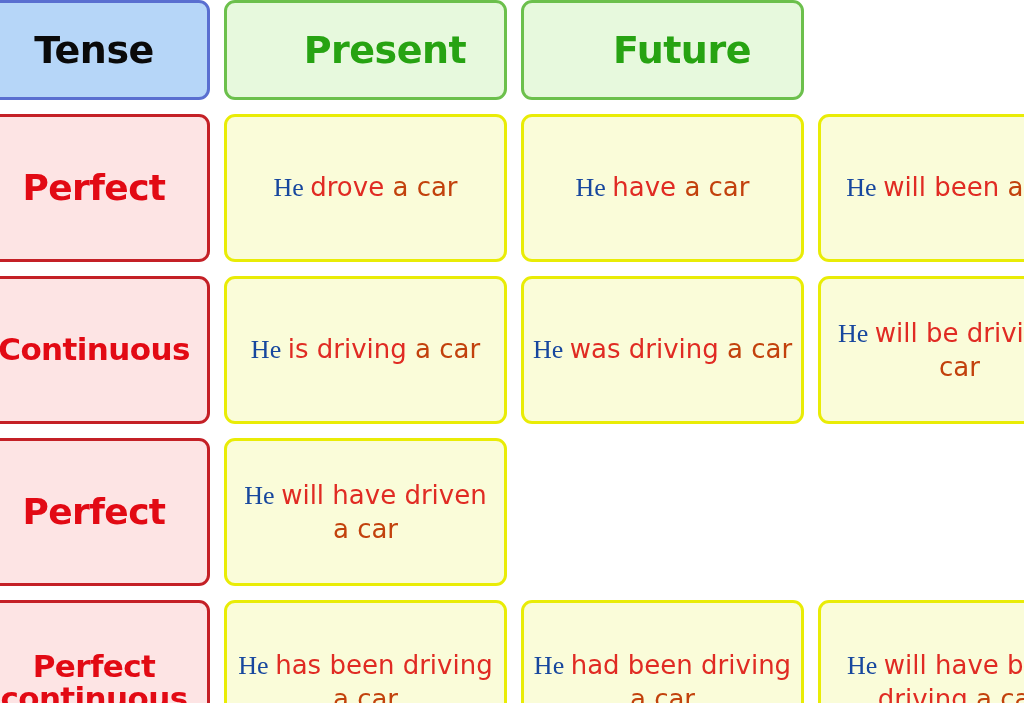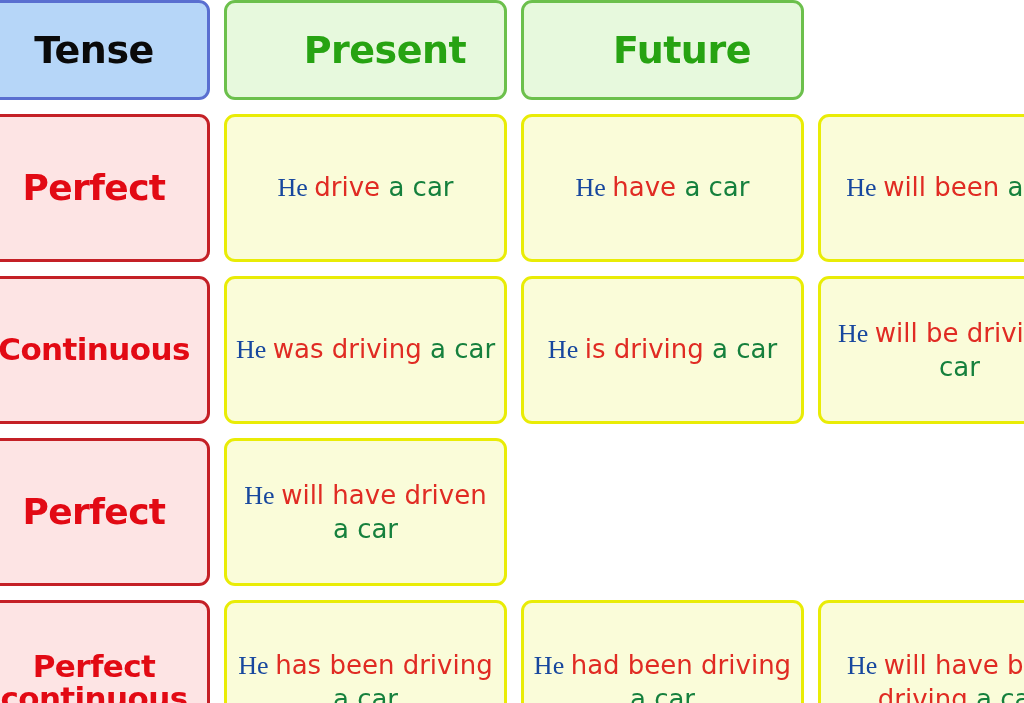--- a/index.html
+++ b/index.html
@@ -93,21 +93,21 @@
     font-weight: 400;
     line-height: 1.26;
     letter-spacing: 0px;
   }
   .sentence-text {
     display: block;
     max-width: 100%;
   }
   .w-subject { color: #17479e; font-family: Liberation Serif, serif; }
   .w-verb    { color: #e02b23; }
-  .w-object  { color: #15803d; }
+  .w-object  { color: #c2410c; }
 </style>
 </head>
 <body>
 
 <div id="tense-table">
 
   <div class="grid-row row-header">
     <div class="cell cell-tense col-label">Tense</div>
 
     <div class="cell cell-col-head col-body">Present</div>
@@ -115,43 +115,43 @@
 
     <div class="cell cell-col-head col-body">Future</div>
   </div>
 
   <div class="grid-row row-simple">
     <div class="cell cell-row-head col-label">
       <span>Perfect</span>
     </div>
 
     <div class="cell cell-sentence col-body">
-      <span class="sentence-text"><span class="w-subject">He </span><span class="w-verb">drive </span><span class="w-object">a car</span></span>
+      <span class="sentence-text"><span class="w-subject">He </span><span class="w-verb">drove </span><span class="w-object">a car</span></span>
     </div>
 
     <div class="cell cell-sentence col-body">
       <span class="sentence-text"><span class="w-subject">He </span><span class="w-verb">have </span><span class="w-object">a car</span></span>
     </div>
 
     <div class="cell cell-sentence col-body">
       <span class="sentence-text"><span class="w-subject">He </span><span class="w-verb">will been </span><span class="w-object">a car</span></span>
     </div>
   </div>
 
   <div class="grid-row row-continuous">
     <div class="cell cell-row-head col-label small">
       <span>Continuous</span>
     </div>
 
     <div class="cell cell-sentence col-body">
-      <span class="sentence-text"><span class="w-subject">He </span><span class="w-verb">was driving </span><span class="w-object">a car</span></span>
+      <span class="sentence-text"><span class="w-subject">He </span><span class="w-verb">is driving </span><span class="w-object">a car</span></span>
     </div>
 
     <div class="cell cell-sentence col-body">
-      <span class="sentence-text"><span class="w-subject">He </span><span class="w-verb">is driving </span><span class="w-object">a car</span></span>
+      <span class="sentence-text"><span class="w-subject">He </span><span class="w-verb">was driving </span><span class="w-object">a car</span></span>
     </div>
 
     <div class="cell cell-sentence col-body">
       <span class="sentence-text"><span class="w-subject">He </span><span class="w-verb">will be driving </span><span class="w-object">a car</span></span>
     </div>
   </div>
 
   <div class="grid-row row-perfect">
     <div class="cell cell-row-head col-label">
       <span>Perfect</span>

